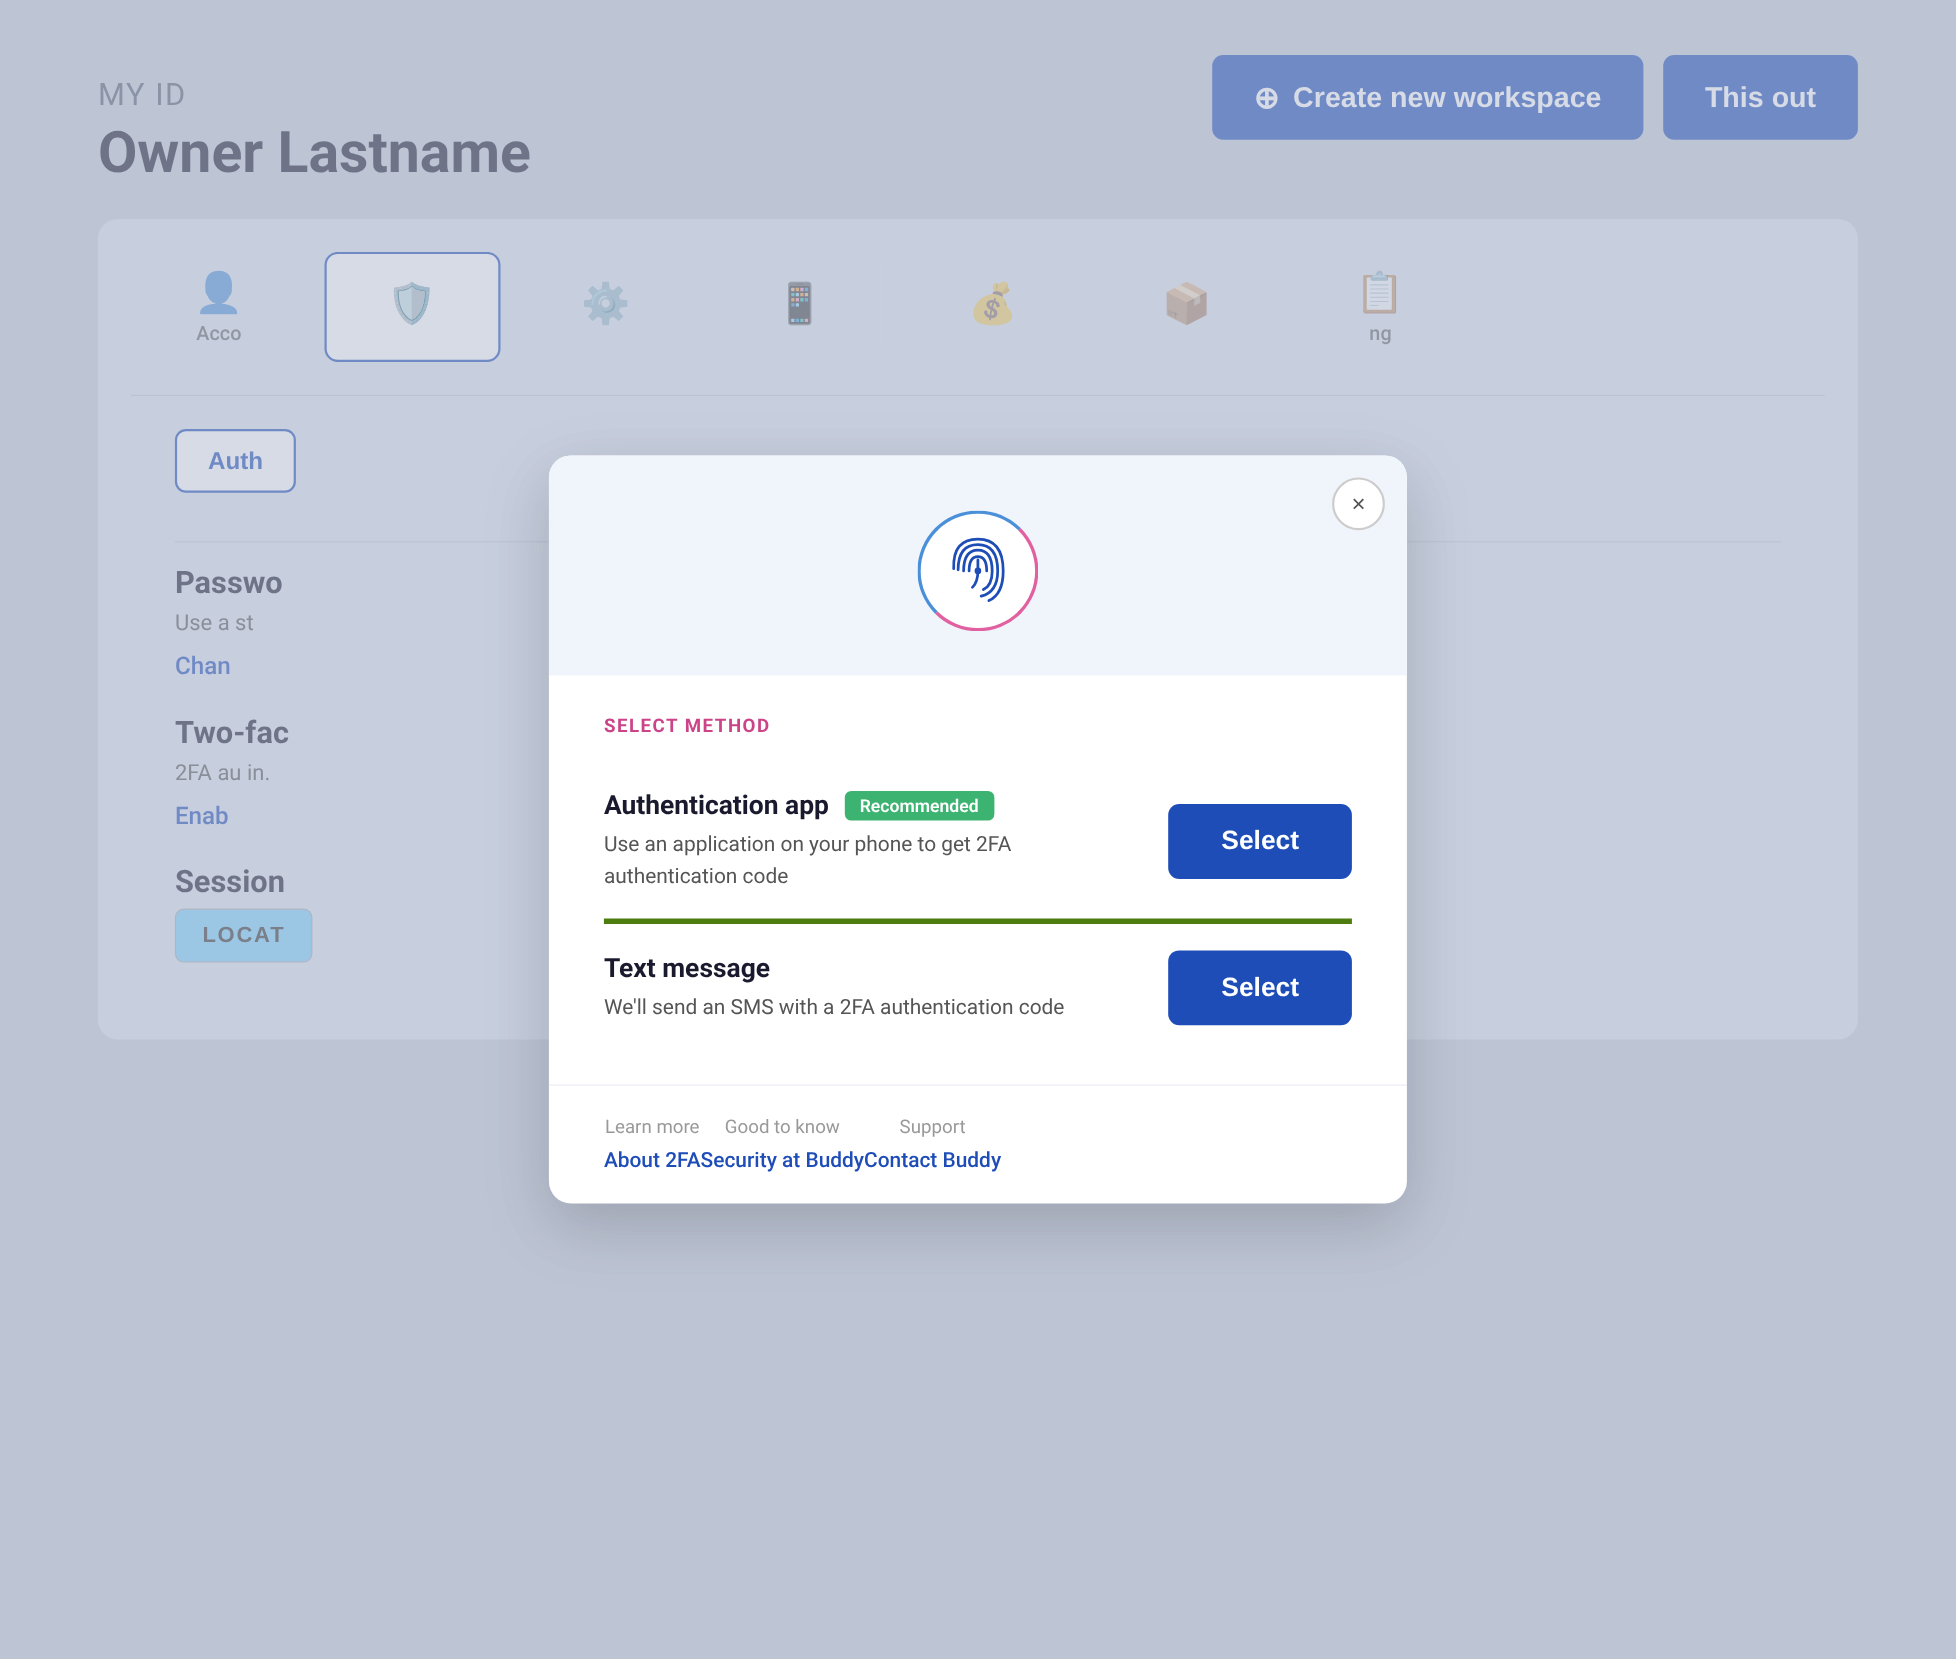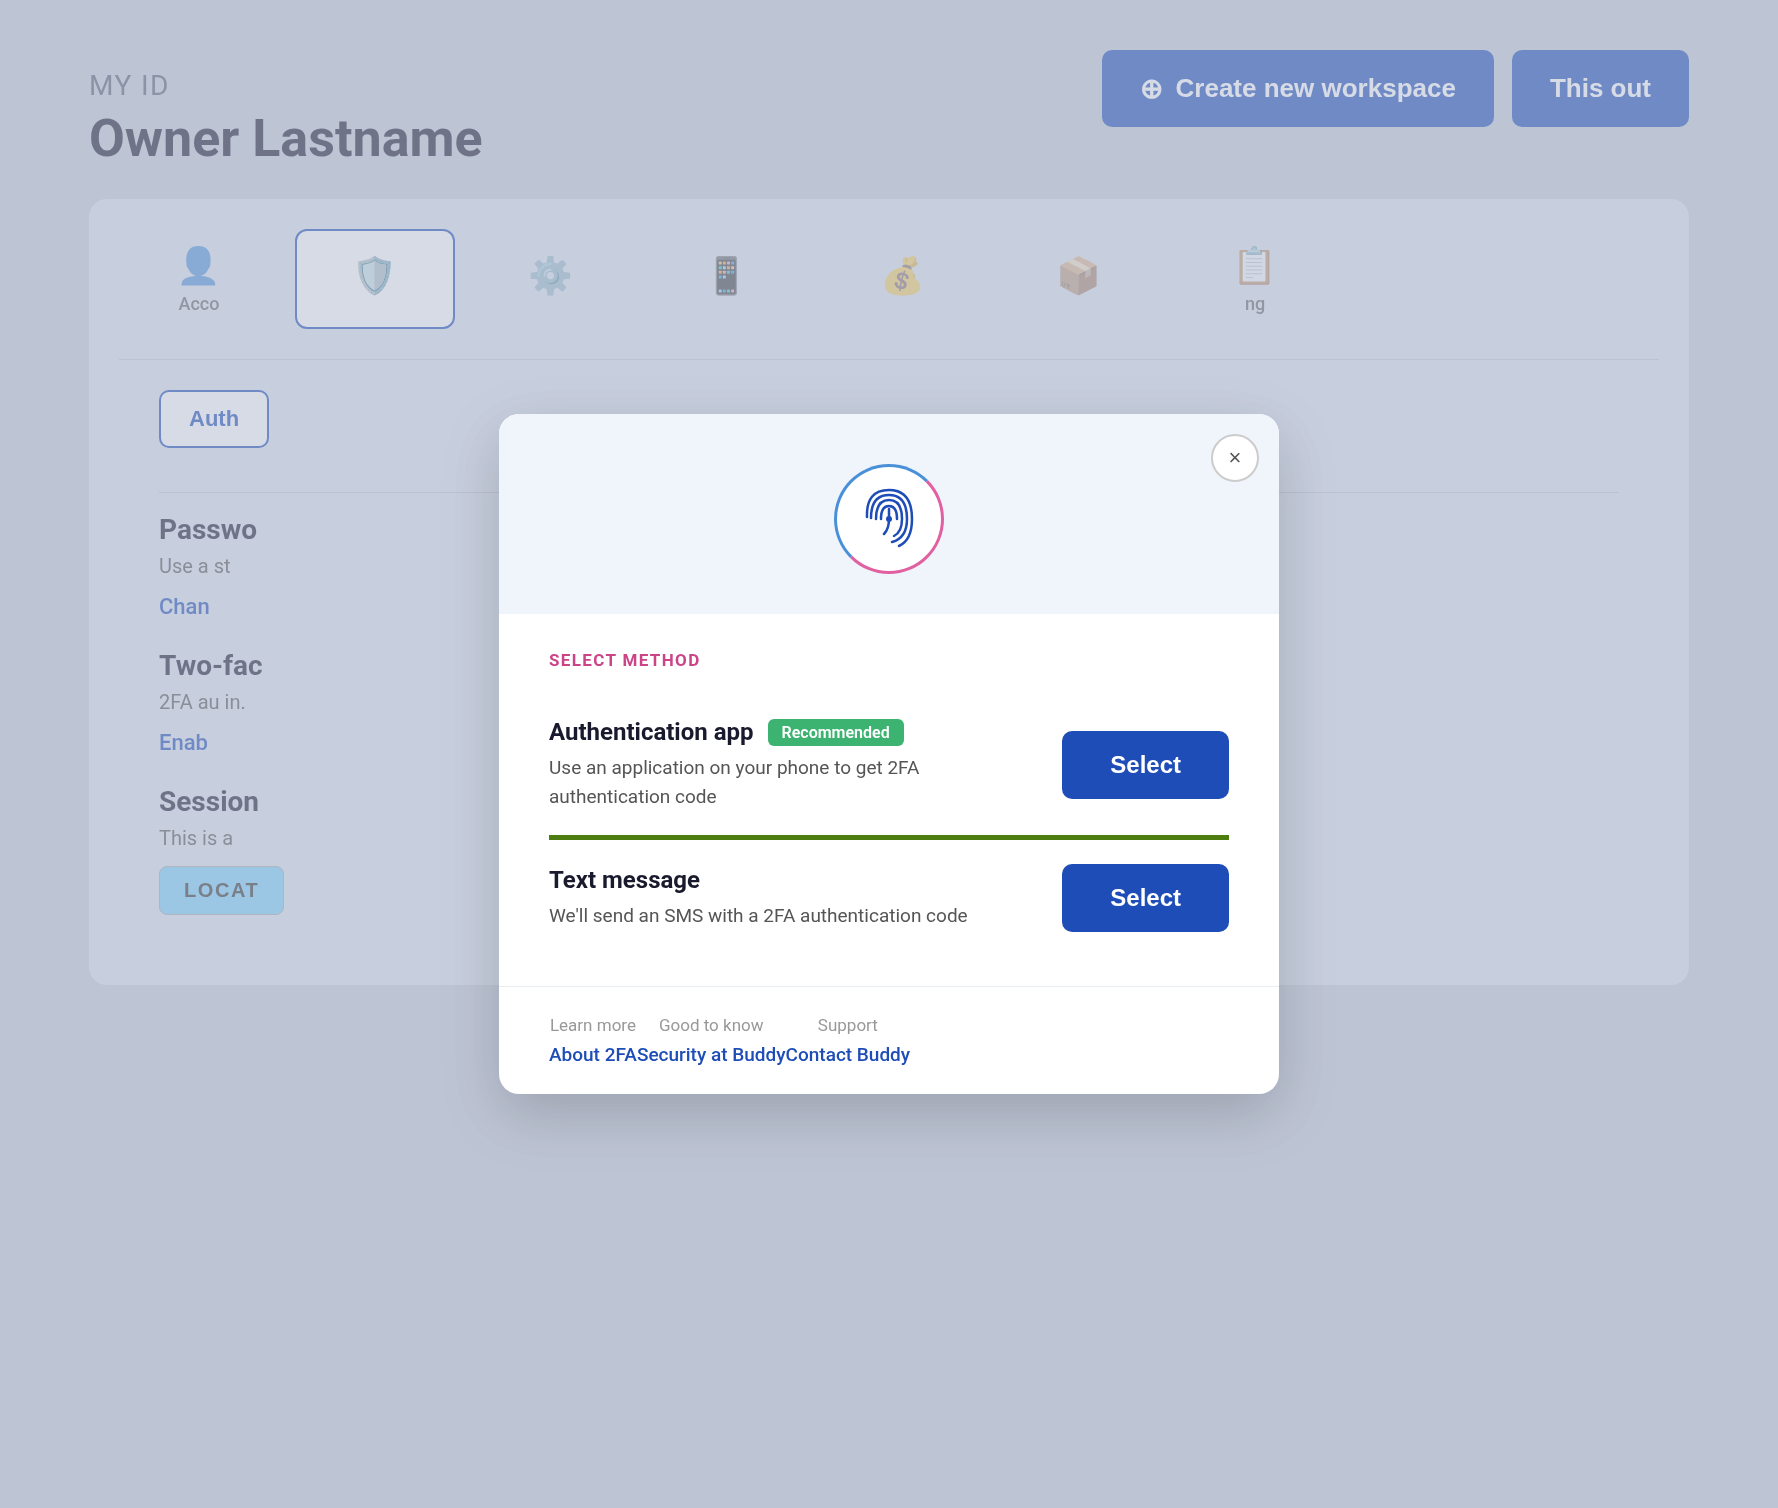--- a/index.html
+++ b/index.html
@@ -392,21 +392,20 @@
       <div class="section-desc">
         <span>2FA au</span>
         <span>in.</span>
       </div>
       <a href="#" class="section-link">Enab</a>
     </div>
 
     
     <div style="margin-bottom: 30px;">
       <div class="section-title">Session</div>
-      <div class="section-desc">This is a</div>
       <button class="location-btn">LOCAT</button>
     </div>
   </div>
 </div>
 
 <div class="overlay">
   <div class="modal">
 
     <div class="modal-header">
       <button class="close-btn">

